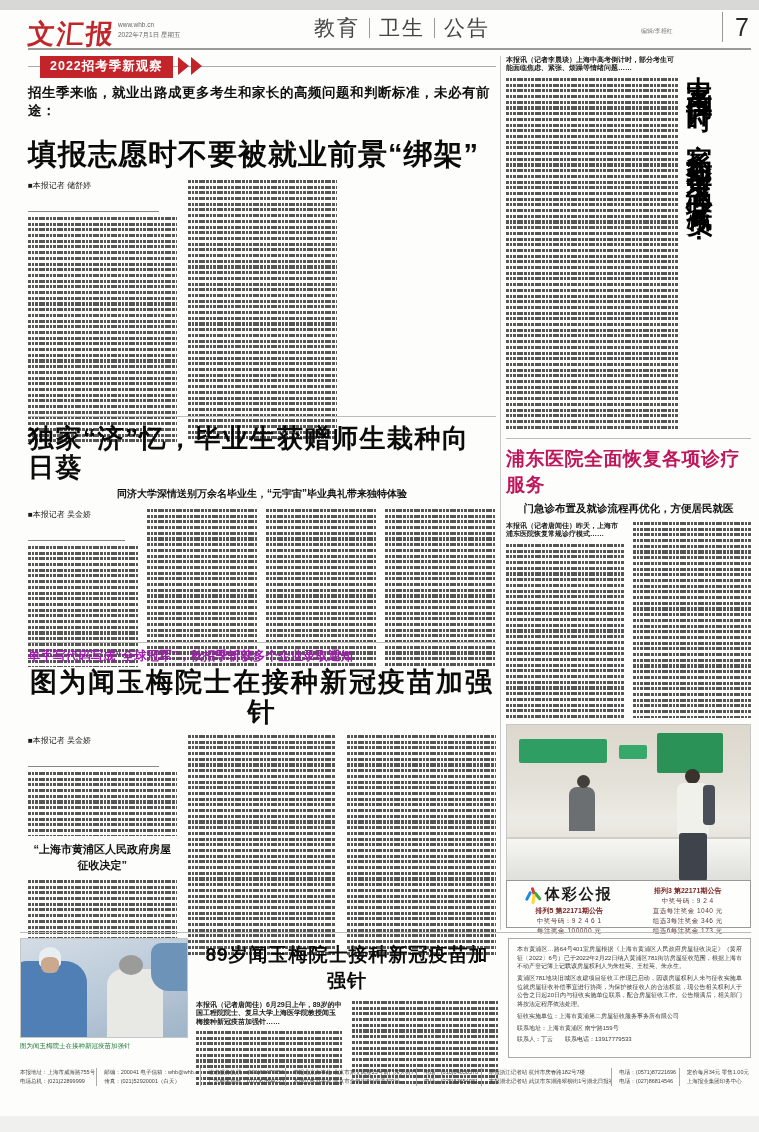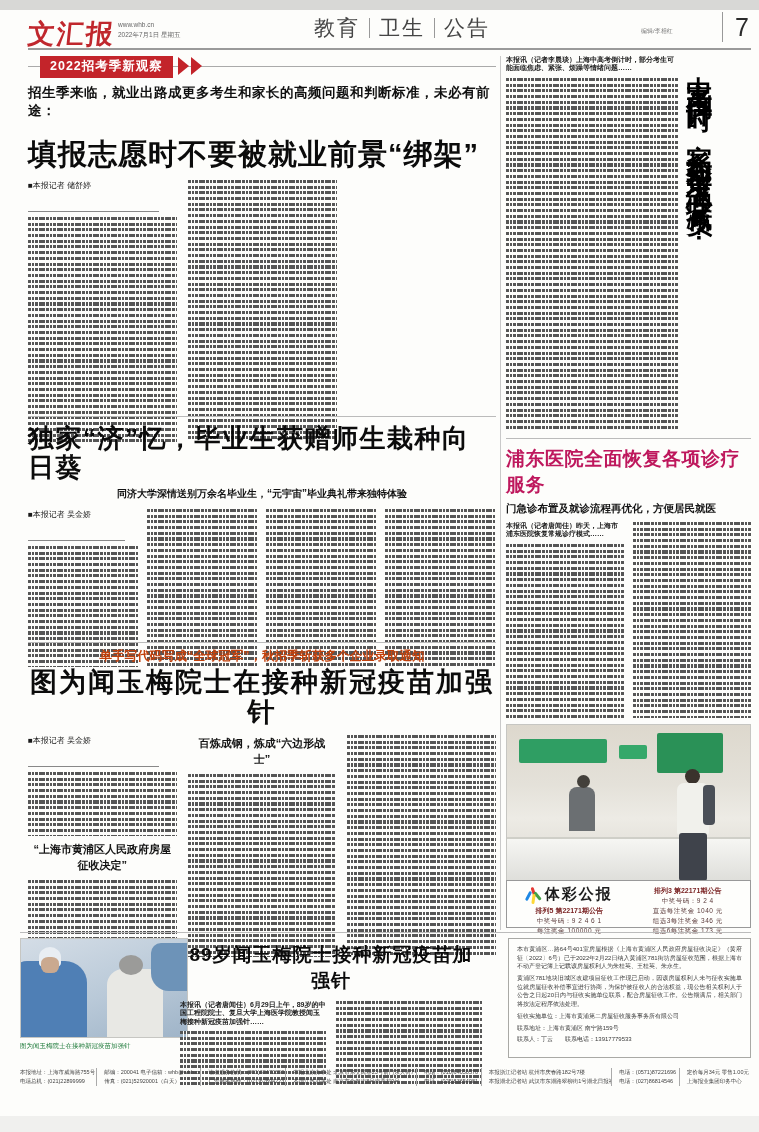--- a/index.html
+++ b/index.html
@@ -49,43 +49,43 @@
   .vhead { writing-mode:vertical-rl; text-orientation:upright; font-weight:900; font-size:26px; color:#000; letter-spacing:6px; line-height:1.3; height:100%; margin-left:4px; }
 
   
   .tongji { position:absolute; left:28px; top:424px; width:468px; }
   .headline2 { font-size:26px; font-weight:900; color:#0b0b0b; letter-spacing:1.5px; line-height:1.1; }
   .subhead2 { margin-top:6px; font-size:10px; font-weight:bold; color:#111; text-align:center; }
 
   
   .pudong { position:absolute; left:506px; top:446px; width:245px; }
   .headline3 { font-size:19px; font-weight:900; color:#be185d; letter-spacing:0.5px; }
-  .subhead3 { margin-top:4px; font-size:10.5px; font-weight:bold; color:#141414; text-align:left; }
+  .subhead3 { margin-top:4px; font-size:10.5px; font-weight:bold; color:#141414; text-align:center; }
   .photo { position:relative; border:1px solid #c6c6c2; overflow:hidden; }
   .caption { font-size:6.5px; color:#333; line-height:1.5; text-align:justify; }
 
   
   .lotto { position:absolute; left:506px; top:880px; width:245px; height:48px; border:1px solid #999; background:#fefefc; display:flex; padding:4px 6px; gap:6px; }
   .lotto .half { flex:1; }
   .ltitle { font-size:15px; font-weight:900; color:#1c1c1c; letter-spacing:2px; vertical-align:middle; }
   .lrow1 { display:flex; align-items:center; gap:5px; justify-content:center; }
   .lsub { font-size:7px; font-weight:bold; color:#7a2323; text-align:center; margin-top:2px; }
   .lline { font-size:6.5px; color:#5a3a3a; text-align:center; margin-top:1px; letter-spacing:0.5px; }
   .flower { position:relative; width:14px; height:16px; }
   .flower i { position:absolute; width:3px; height:10px; border-radius:2px; }
 
   
   .ecnu { position:absolute; left:28px; top:648px; width:468px; }
-  .kicker2 { font-size:12.5px; font-weight:bold; color:#c2410c; text-align:center; }
+  .kicker2 { font-size:12.5px; font-weight:bold; color:#a21caf; }
   .headline4 { margin-top:3px; font-size:27px; font-weight:900; color:#0b0b0b; letter-spacing:2px; text-align:center; line-height:1.1; }
 
   
   .vphoto { position:absolute; left:20px; top:938px; width:168px; height:100px; }
   .vcap { position:absolute; left:20px; top:1042px; width:168px; font-size:6.5px; color:#1e7a3a; }
-  .vaccart { position:absolute; left:180px; top:942px; width:302px; }
+  .vaccart { position:absolute; left:196px; top:942px; width:302px; }
   .headline5 { font-size:19px; font-weight:900; color:#0b0b0b; text-align:center; letter-spacing:1px; }
 
   
   .missing { position:absolute; left:508px; top:938px; width:243px; height:120px; border:1px solid #a9a9a5; background:#fefefc; padding:6px 8px; display:flex; flex-direction:column; gap:3px; }
   .mtitle { font-size:16px; font-weight:900; color:#232323; text-align:center; letter-spacing:5px; }
   .mtext { font-size:6px; color:#3a3a3a; line-height:1.45; text-align:justify; }
 
   
   .footer { position:absolute; left:20px; top:1068px; width:731px; display:flex; font-size:5.5px; color:#444; line-height:1.6; }
   .footer .fc { padding:0 7px; border-left:1px solid #aaa; white-space:nowrap; overflow:hidden; }
@@ -228,21 +228,20 @@
     <div class="kicker2">单手写代码写成“全球冠军”，秋招季斩获多个企业录取通知</div>
     <div class="headline4">图为闻玉梅院士在接种新冠疫苗加强针</div>
     <div class="cols" style="margin-top:8px; gap:11px; height:222px">
       <div class="col" style="width:149px">
         <div class="byline">■本报记者 吴金娇</div>
         <div class="sim" style="flex:0.9"></div>
         <div class="sub" style="font-size:11px">“上海市黄浦区人民政府房屋征收决定”</div>
         <div class="sim" style="flex:1.1"></div>
       </div>
       <div class="col" style="width:149px">
-        <div class="sub" style="font-size:11px">百炼成钢，炼成“六边形战士”</div>
         <div class="sim"></div>
       </div>
       <div class="col" style="width:149px">
         <div class="sim"></div>
       </div>
     </div>
   </div>
   <div class="hr" style="left:20px;top:932px;width:731px;height:1px;background:#bbb"></div>
 
   <div class="vphoto">

